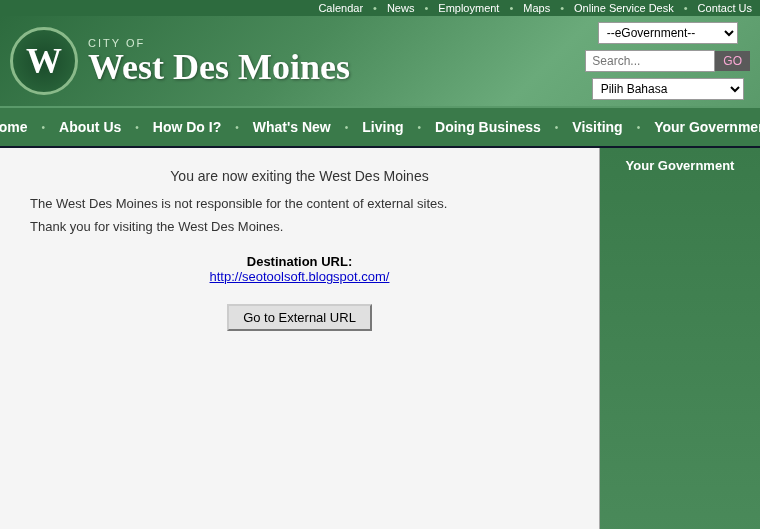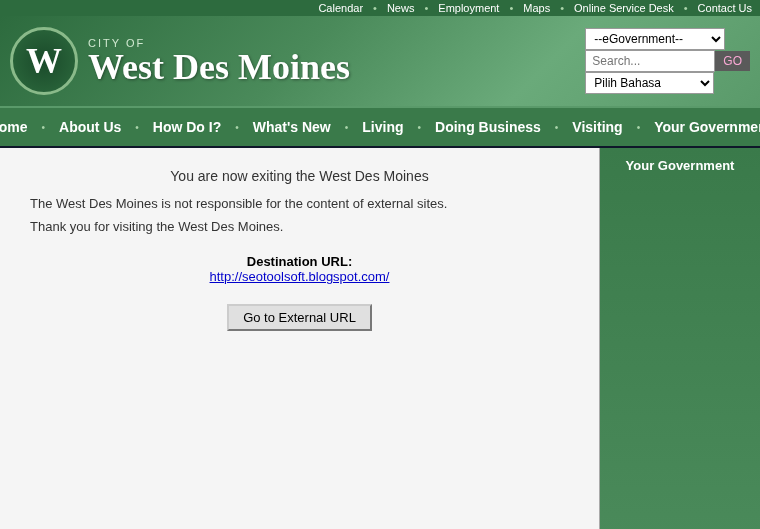--- a/index.html
+++ b/index.html
@@ -70,22 +70,22 @@
       line-height: 1;
       font-family: serif;
       color: #fff;
       text-shadow: 1px 1px 3px rgba(0,0,0,0.4);
     }
 
     
     .header-right {
       display: flex;
       flex-direction: column;
-      align-items: flex-start;
-      gap: 0;
+      align-items: center;
+      gap: 6px;
     }
     .egovernment-row {
       display: flex;
       align-items: center;
       gap: 4px;
     }
     .egovernment-select {
       padding: 2px 4px;
       font-size: 12px;
       background: #fff;
@@ -116,21 +116,21 @@
     .translate-row {
       display: flex;
       align-items: center;
       gap: 0;
     }
     .translate-select {
       padding: 2px 4px;
       font-size: 12px;
       background: #fff;
       border: 1px solid #999;
-      width: 129px;
+      width: 152px;
     }
 
     
     .nav-bar {
       background: #3a7a4a;
       display: flex;
       align-items: center;
       padding: 0;
       height: 42px;
       border-top: 2px solid #5a9a6a;

